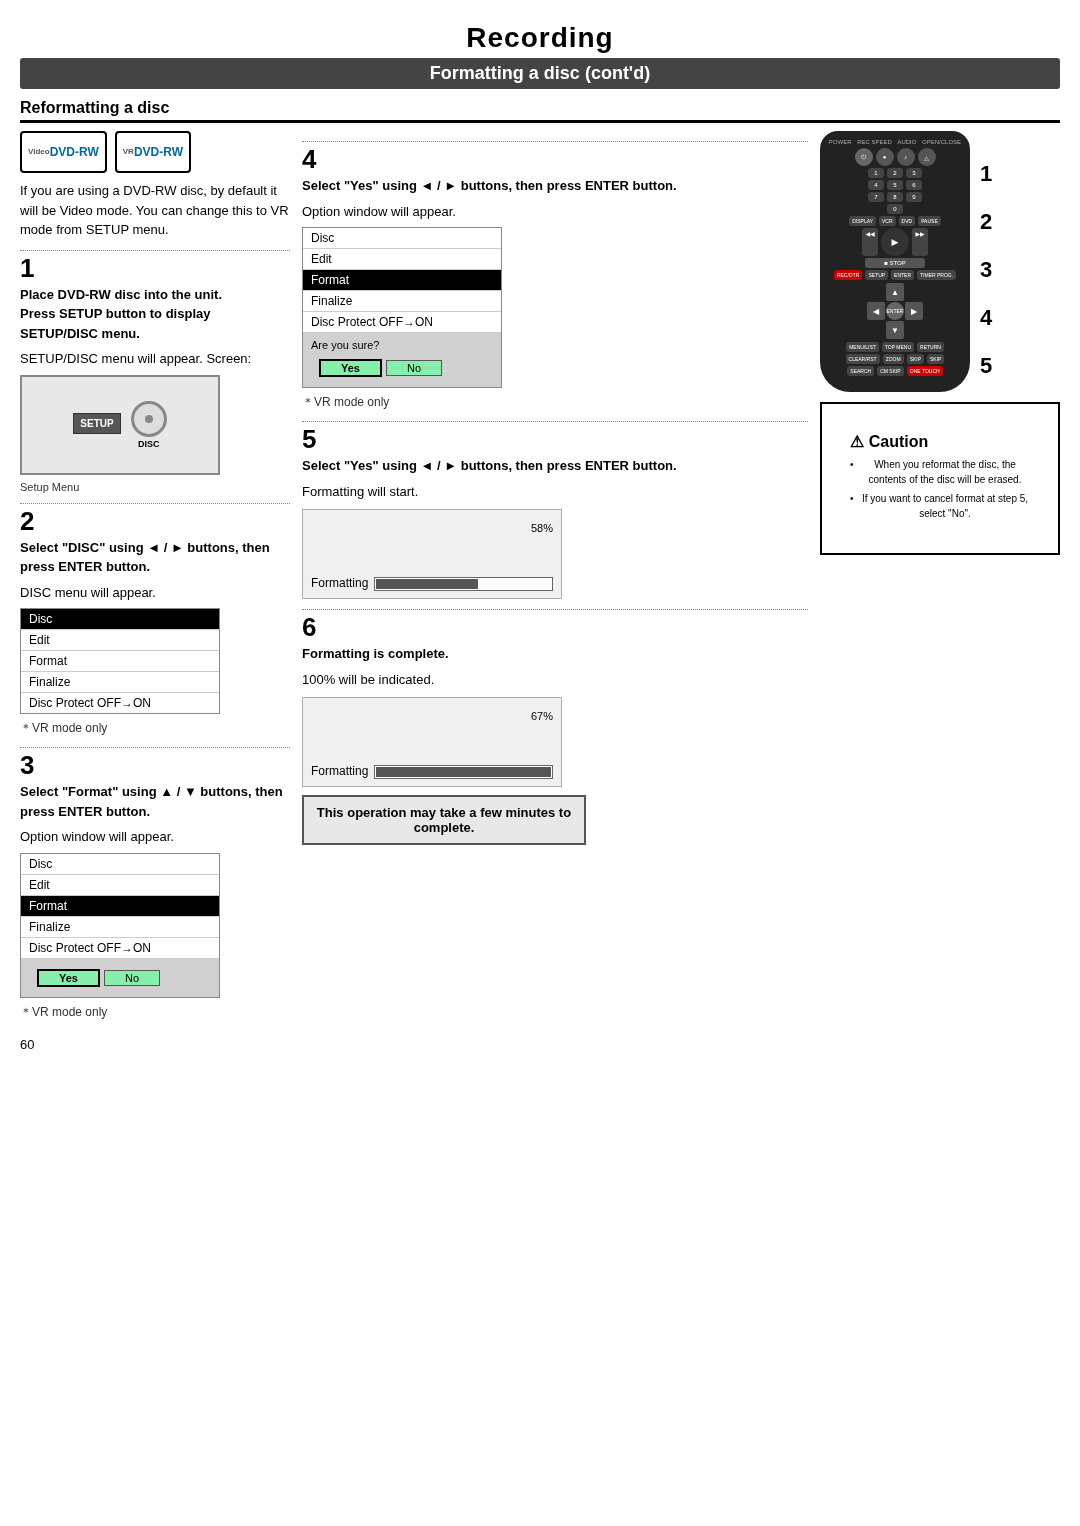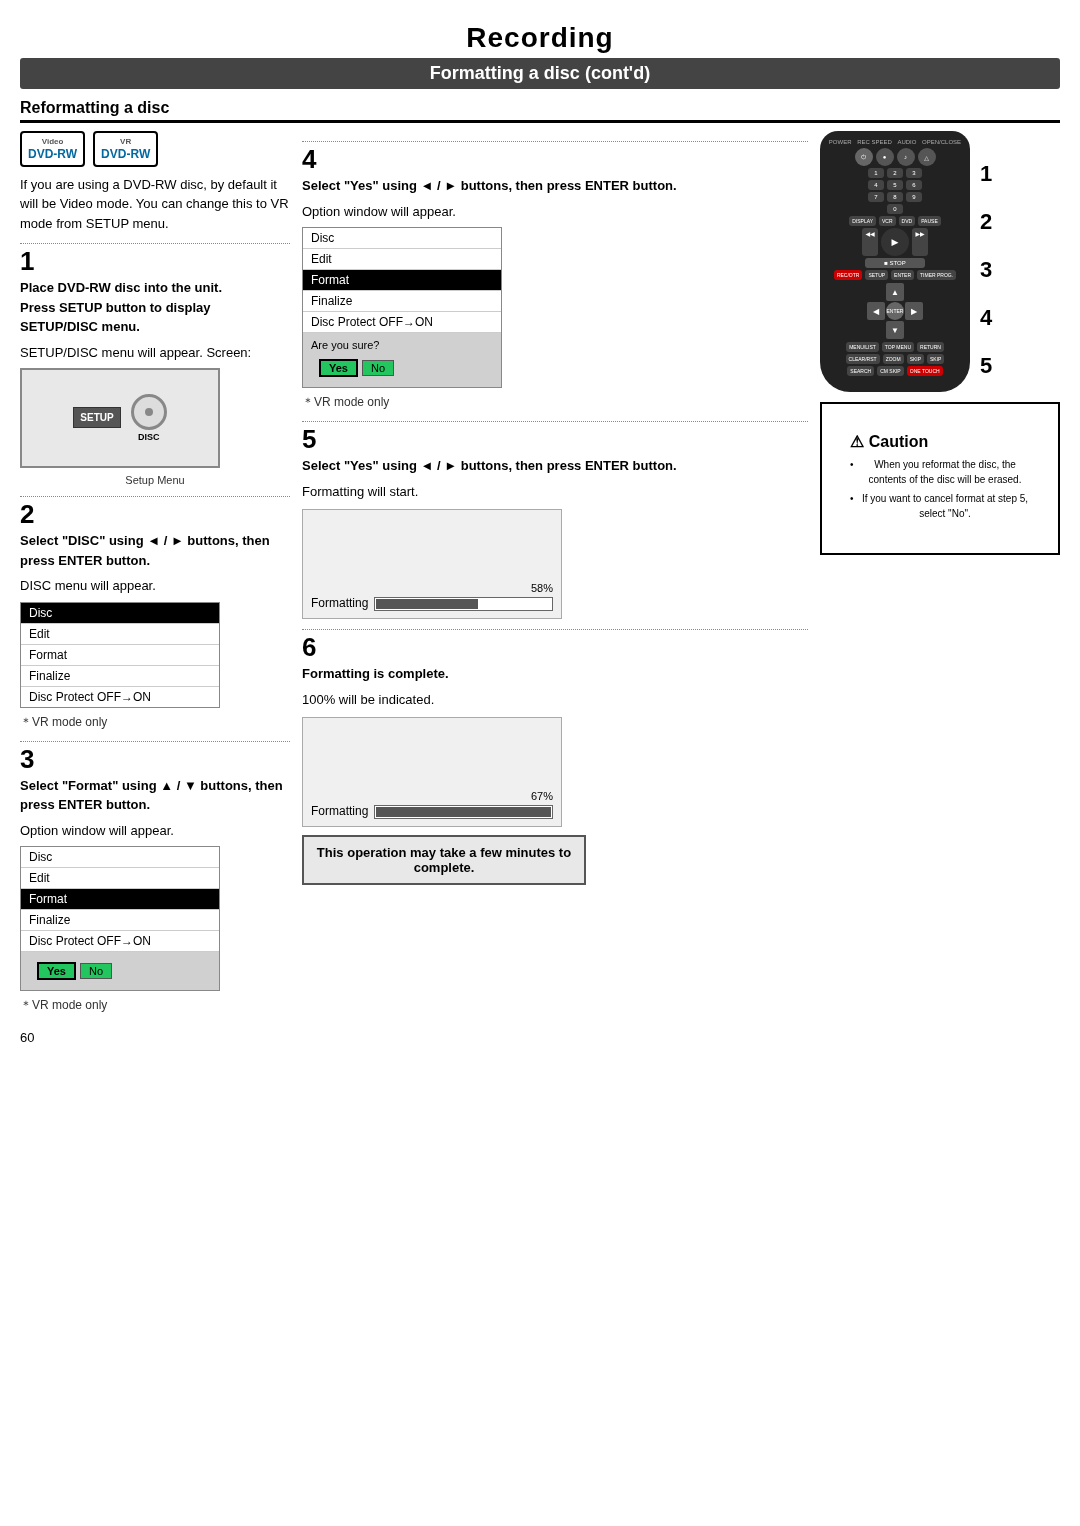--- a/index.html
+++ b/index.html
@@ -66,25 +66,24 @@
     
     .logo-row {
       display: flex;
       gap: 8px;
       margin-bottom: 8px;
       align-items: center;
     }
     .logo-badge {
       border: 2px solid #000;
       border-radius: 4px;
-      padding: 4px 6px;
+      padding: 12px 6px;
       font-size: 10px;
       font-weight: bold;
       display: flex;
-      flex-direction: column;
       align-items: center;
       line-height: 1.2;
     }
     .logo-badge .top-line { font-size: 8px; color: #555; }
     .logo-badge .main-line { font-size: 12px; font-weight: bold; color: #0369a1; }
 
     
     .dotted-divider {
       border: none;
       border-top: 1px dotted #888;
@@ -162,66 +161,66 @@
     }
     .disc-icon::after {
       content: '';
       width: 8px;
       height: 8px;
       border-radius: 50%;
       background: #888;
     }
     .setup-caption {
       font-size: 11px;
-      text-align: center;
       margin-top: 4px;
       color: #333;
     }
     .dialog-row {
       display: flex;
       gap: 4px;
       padding: 4px 8px;
       font-size: 12px;
       align-items: center;
     }
     .dialog-btn {
       border: 1px solid #555;
-      padding: 1px 8px;
+      padding: 1px 20px;
       font-size: 11px;
-      background: #22c55e;
+      background: #86efac;
     }
     .dialog-btn.selected {
       border: 2px solid #000;
       font-weight: bold;
     }
 
     
     .vr-note {
       font-size: 12px;
       margin-top: 4px;
       color: #333;
     }
 
     
     .progress-screen {
       border: 1px solid #aaa;
       background: #f0f0f0;
       width: 260px;
-      height: 110px;
+      height: 90px;
       margin: 8px 0;
       display: flex;
       flex-direction: column;
       justify-content: flex-end;
       padding: 6px 8px;
     }
     .progress-row {
       display: flex;
       align-items: center;
       gap: 6px;
       font-size: 12px;
+      margin-top: 40px;
     }
     .progress-bar-wrap {
       flex: 1;
       height: 14px;
       border: 1px solid #666;
       background: #fff;
       display: flex;
       align-items: center;
       padding: 1px;
     }

